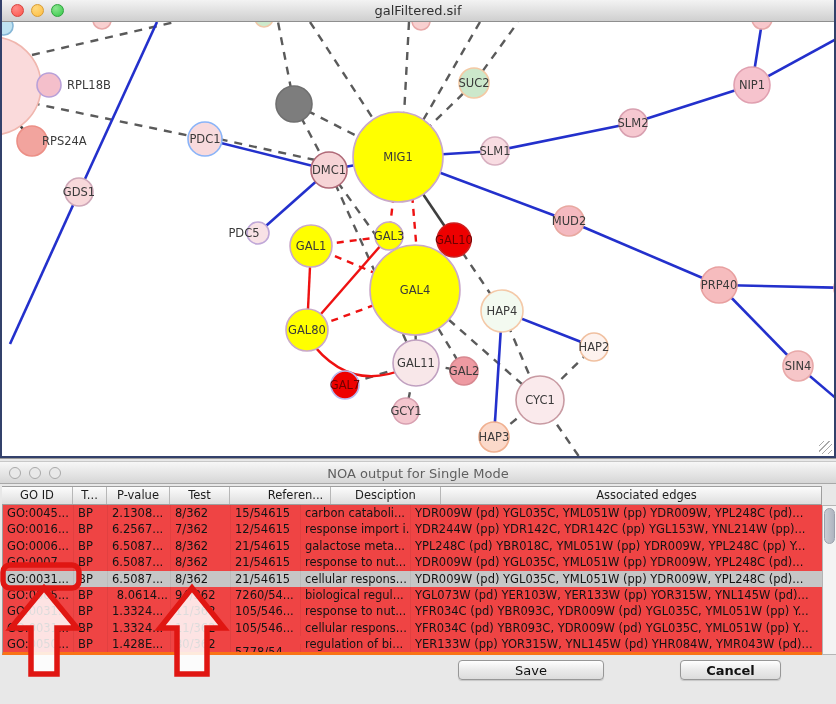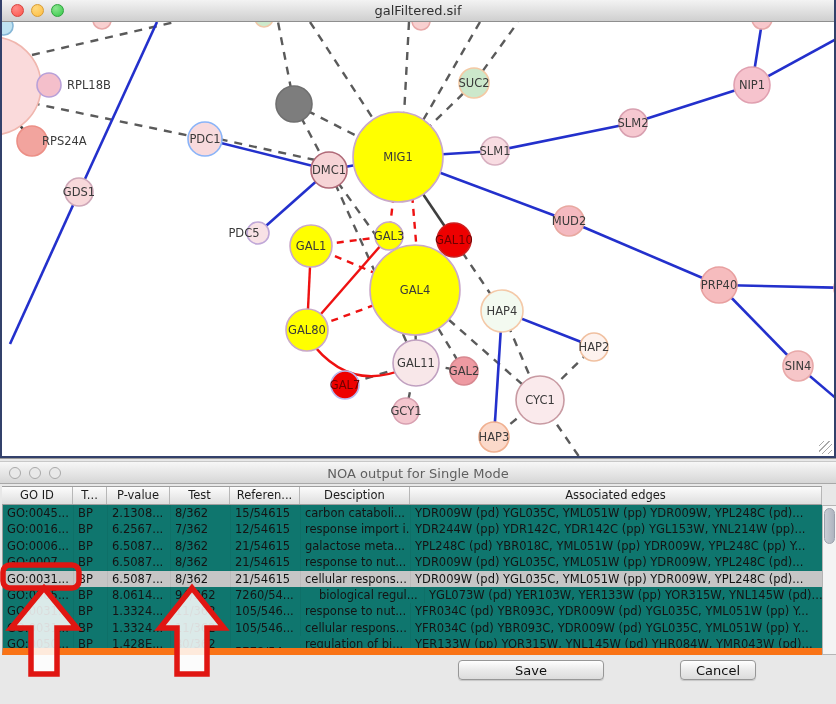--- a/index.html
+++ b/index.html
@@ -25,36 +25,36 @@
   #noa-titlebar{position:absolute;left:0;top:2px;width:100%;height:23px;
     background:linear-gradient(#f7f7f7,#d6d6d6);border-top:1px solid #c8c8c8;border-bottom:1px solid #a8a8a8;box-sizing:border-box;}
   .tl-inactive{position:absolute;top:5px;width:12px;height:12px;border-radius:50%;border:1.5px solid #a9a9a9;background:#e9e9e9;box-sizing:border-box;}
   #noa-title{position:absolute;left:0;right:0;top:4px;text-align:center;font-size:13px;color:#5f5f5f;}
 
   #noa-table{position:absolute;left:2px;top:27px;width:820px;height:232px;}
   #tbl-header{position:absolute;left:0;top:0;width:820px;height:19px;display:flex;
     background:linear-gradient(#fcfcfc,#dedede);border:1px solid #9e9e9e;border-left:none;box-sizing:border-box;font-size:11.5px;color:#1c1c1c;}
   .hcell{border-right:1px solid #b7b7b7;box-sizing:border-box;text-align:center;line-height:17px;
     overflow:hidden;white-space:nowrap;flex:none;}
-  #tbl-body{position:absolute;left:0;top:19px;width:820px;height:150px;background:#0f766e;
-    border-left:1px solid #9e9e9e;border-bottom:7px solid #f97316;box-sizing:border-box;overflow:hidden;}
+  #tbl-body{position:absolute;left:0;top:19px;width:820px;height:150px;background:#ef4444;
+    border-left:1px solid #9e9e9e;border-bottom:3px solid #f97316;box-sizing:border-box;overflow:hidden;}
   .trow{display:flex;height:16.4px;font-size:11.5px;color:#141414;white-space:nowrap;}
   .trow.selected{background:#c6c6c6;}
   .tcell{flex:none;overflow:hidden;box-sizing:border-box;padding:1px 2px 0 4px;border-right:1px solid rgba(0,0,0,0.05);}
 
   #vscroll{position:absolute;left:820px;top:19px;width:15px;height:150px;background:#f4f4f4;
     border:1px solid #b5b5b5;box-sizing:border-box;}
   #vthumb{position:absolute;left:1px;top:2px;width:11px;height:36px;border-radius:6px;
     background:linear-gradient(90deg,#c9cdd4,#aeb4bf);border:1px solid #9aa0ab;box-sizing:border-box;}
 
   .aqua-btn{position:absolute;height:20px;border-radius:4px;border:1px solid #979797;
     background:linear-gradient(#ffffff,#ececec 45%,#dcdcdc);box-shadow:0 1px 1px rgba(0,0,0,.15);
     font-size:13px;color:#111;text-align:center;line-height:18px;font-family:"DejaVu Sans","Liberation Sans",sans-serif;}
   #save-btn{left:458px;top:660px;width:146px;}
-  #cancel-btn{left:680px;top:660px;width:76px;}
+  #cancel-btn{left:680px;top:660px;width:101px;font-weight:bold;}
 
   #annotations{position:absolute;left:0;top:458px;width:836px;height:246px;pointer-events:none;z-index:50;}
   svg text{font-family:"DejaVu Sans","Liberation Sans",sans-serif;}
 </style>
 </head>
 <body>
 
 <div id="stage">
 
   <div id="net-window">
@@ -191,21 +191,21 @@
       <span class="tl-inactive" style="left:49px"></span>
       <div id="noa-title">NOA output for Single Mode</div>
     </div>
 
     <div id="noa-table">
       <div id="tbl-header">
           <div class="hcell" style="width: 71px;">GO ID</div>
           <div class="hcell" style="width: 34px;">T...</div>
           <div class="hcell" style="width: 63px;">P-value</div>
           <div class="hcell" style="width: 60px;">Test</div>
-          <div class="hcell" style="width: 70px;">Referen...</div>
+          <div class="hcell" style="width: 70px; margin-left: 31px;">Referen...</div>
           <div class="hcell" style="width: 110px;">Desciption</div>
           <div class="hcell" style="width: 412px;">Associated edges</div>
         </div>
       <div id="tbl-body">
           <div class="trow">
             <div class="tcell" style="width: 71px;">GO:0045...</div>
             <div class="tcell" style="width: 34px;">BP</div>
             <div class="tcell" style="width: 63px;">2.1308...</div>
             <div class="tcell" style="width: 60px;">8/362</div>
             <div class="tcell" style="width: 70px;">15/54615</div>
@@ -244,24 +244,24 @@
             <div class="tcell" style="width: 34px;">BP</div>
             <div class="tcell" style="width: 63px;">6.5087...</div>
             <div class="tcell" style="width: 60px;">8/362</div>
             <div class="tcell" style="width: 70px;">21/54615</div>
             <div class="tcell" style="width: 110px;">cellular respons...</div>
             <div class="tcell" style="width: 412px;">YDR009W (pd) YGL035C, YML051W (pp) YDR009W, YPL248C (pd)...</div>
           </div>
           <div class="trow">
             <div class="tcell" style="width: 71px;">GO:0065...</div>
             <div class="tcell" style="width: 34px;">BP</div>
-            <div class="tcell" style="width: 63px;">8.0614...</div>
+            <div class="tcell" style="width: 63px; text-align: right;">8.0614...</div>
             <div class="tcell" style="width: 60px;">94/362</div>
             <div class="tcell" style="width: 70px;">7260/54...</div>
-            <div class="tcell" style="width: 110px; margin-left: 14px;">biological regul...</div>
+            <div class="tcell" style="width: 110px;">biological regul...</div>
             <div class="tcell" style="width: 412px;">YGL073W (pd) YER103W, YER133W (pp) YOR315W, YNL145W (pd)...</div>
           </div>
           <div class="trow">
             <div class="tcell" style="width: 71px;">GO:0031...</div>
             <div class="tcell" style="width: 34px;">BP</div>
             <div class="tcell" style="width: 63px;">1.3324...</div>
             <div class="tcell" style="width: 60px;">11/362</div>
             <div class="tcell" style="width: 70px;">105/546...</div>
             <div class="tcell" style="width: 110px;">response to nut...</div>
             <div class="tcell" style="width: 412px;">YFR034C (pd) YBR093C, YDR009W (pd) YGL035C, YML051W (pp) Y...</div>

